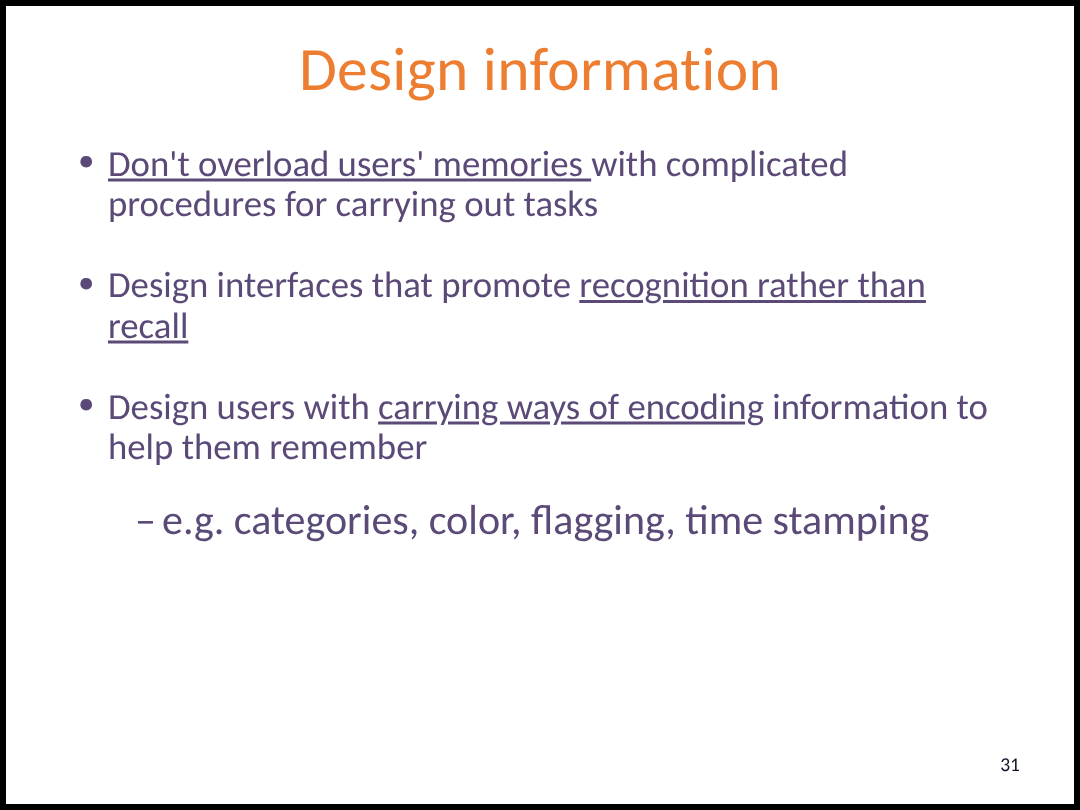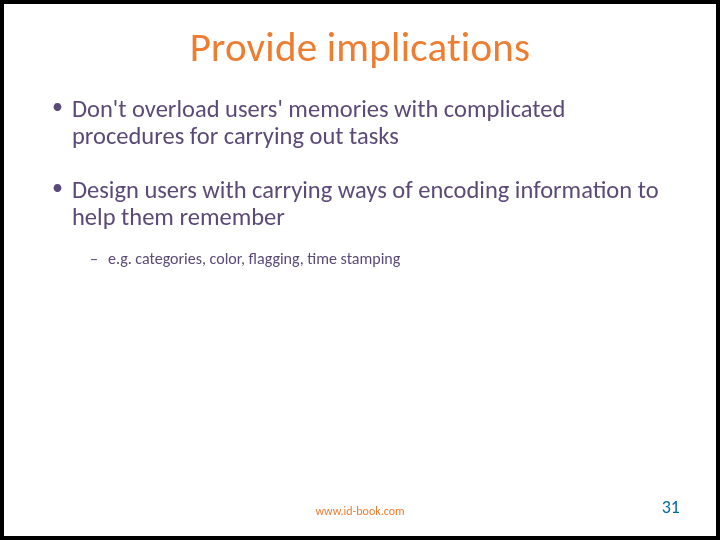--- a/index.html
+++ b/index.html
@@ -39,26 +39,26 @@
     margin-bottom: 26px;
   }
   .bullets > li::before {
     content: "•";
     position: absolute;
     left: 2px;
     top: -1px;
     font-size: 22px;
     color: #5b4a78;
   }
-  .under { }
+  .under { text-decoration: underline; }
   .sub {
     list-style: none;
     margin-top: 18px;
     margin-left: 18px;
-    font-size: 16px;
+    font-size: 28px;
   }
   .sub > li {
     position: relative;
     padding-left: 18px;
   }
   .sub > li::before {
     content: "–";
     position: absolute;
     left: 0;
     top: 0;
@@ -70,39 +70,41 @@
     left: 0;
     right: 0;
     text-align: center;
     font-size: 12px;
     color: #ed7d31;
   }
   .footer-right {
     position: absolute;
     bottom: 18px;
     right: 36px;
-    font-size: 18px;
-    color: #0369a1;
+    font-size: 13px;
+    color: #0f172a;
   }
 </style>
 </head>
 <body>
 
 <div class="slide">
-  <h1 class="title">Provide implications</h1>
+  <h1 class="title">Design information</h1>
 
   <ul class="bullets">
     <li>
       <span></span><span class="under">Don't overload users' memories </span><span>with complicated procedures for carrying out tasks</span>
+    </li>
+    <li>
+      <span>Design interfaces that promote </span><span class="under">recognition rather than recall</span><span></span>
     </li>
     <li>
       <span>Design users with </span><span class="under">carrying ways of encoding</span><span> information to help them remember</span>
       <ul class="sub">
         <li>
           <span>e.g. categories, color, flagging, time stamping</span>
         </li>
       </ul>
     </li>
   </ul>
 
-  <div class="footer-center">www.id-book.com</div>
   <div class="footer-right">31</div>
 </div>
 
 </body></html>

